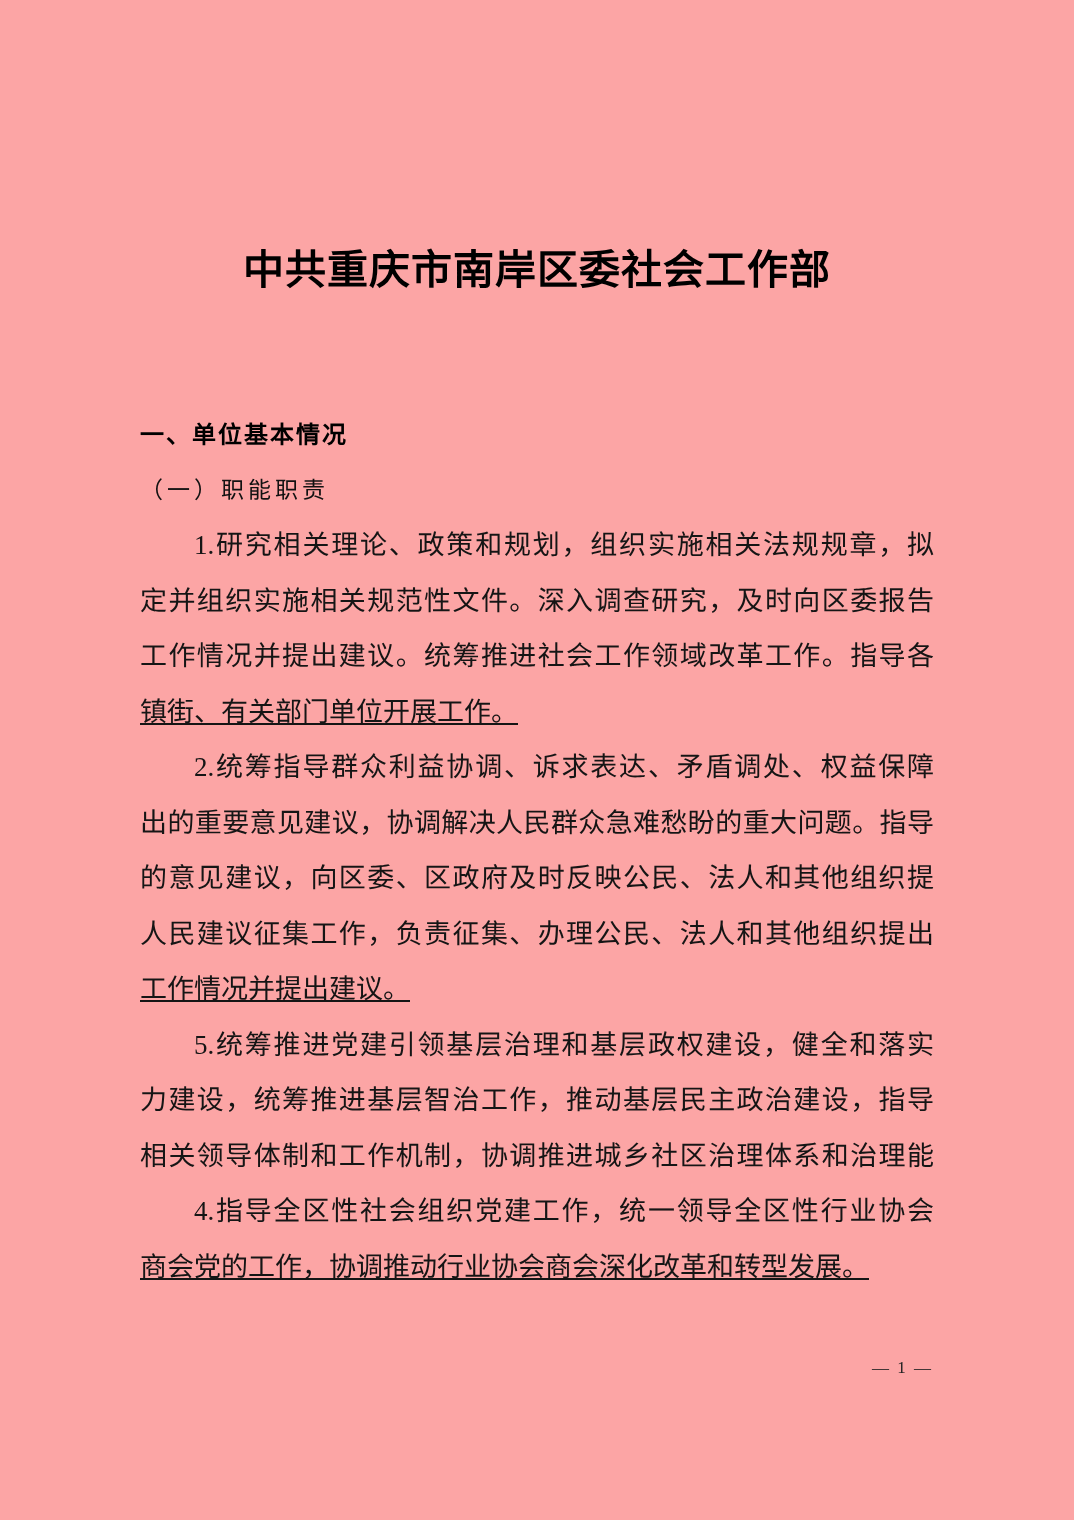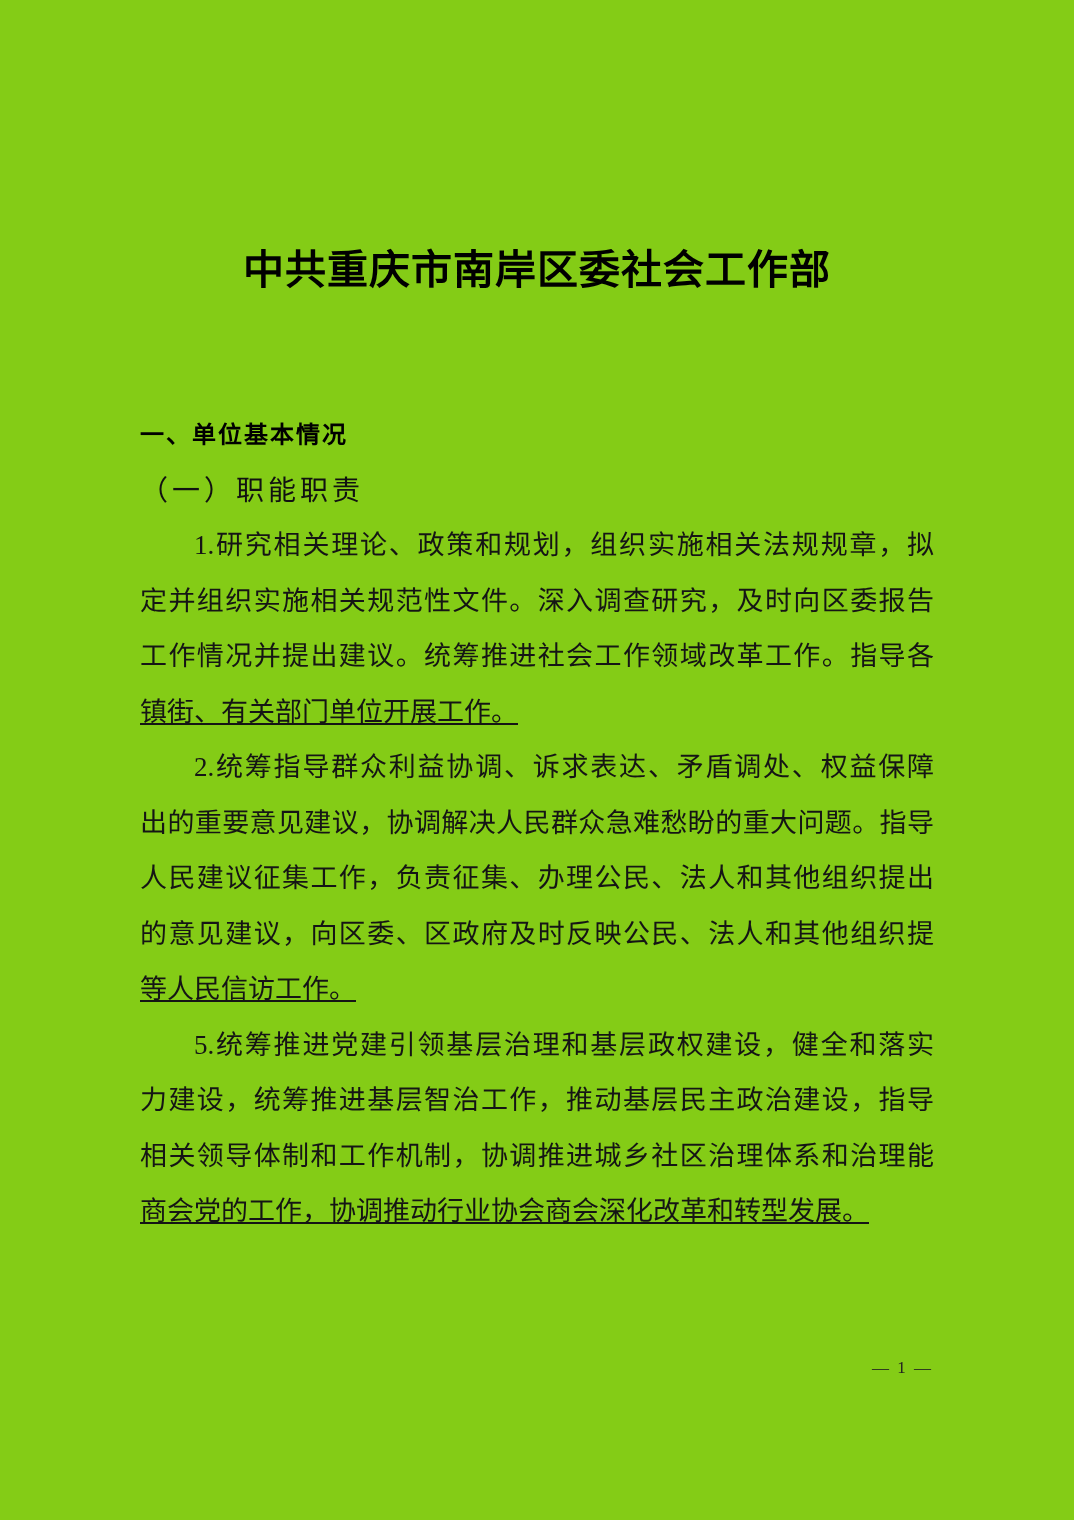--- a/index.html
+++ b/index.html
@@ -4,21 +4,21 @@
 <style>
   html, body {
     margin: 0;
     padding: 0;
     background: #ffffff;
   }
   .page {
     position: relative;
     width: 1074px;
     height: 1520px;
-    background: #84cc16;
+    background: #fca5a5;
     overflow: hidden;
     font-family: "Liberation Serif", "DejaVu Serif", serif;
     color: #000000;
   }
   .title-block {
     position: absolute;
     top: 240px;
     left: 0;
     right: 0;
     text-align: center;
@@ -37,21 +37,21 @@
     line-height: 55.5px;
   }
   .section-heading {
     font-family: "Liberation Sans", "DejaVu Sans", sans-serif;
     font-weight: 700;
     font-size: 24px;
     letter-spacing: 2px;
     color: #000000;
   }
   .subsection-heading {
-    font-size: 28px;
+    font-size: 23px;
     font-weight: 400;
     letter-spacing: 4px;
     color: #111111;
   }
   .paragraphs {
     color: #151515;
   }
   .line {
     text-align: justify;
     text-align-last: justify;
@@ -86,25 +86,26 @@
   <div class="body-block">
     <div class="section-heading">一、单位基本情况</div>
     <div class="subsection-heading">（一）职能职责</div>
     <div class="paragraphs">
         <div class="line first">1.研究相关理论、政策和规划，组织实施相关法规规章，拟</div>
         <div class="line">定并组织实施相关规范性文件。深入调查研究，及时向区委报告</div>
         <div class="line">工作情况并提出建议。统筹推进社会工作领域改革工作。指导各</div>
         <div class="line last">镇街、有关部门单位开展工作。</div>
         <div class="line first">2.统筹指导群众利益协调、诉求表达、矛盾调处、权益保障</div>
         <div class="line">出的重要意见建议，协调解决人民群众急难愁盼的重大问题。指导</div>
+        <div class="line">的意见建议，向区委、区政府及时反映公民、法人和其他组织提</div>
         <div class="line">人民建议征集工作，负责征集、办理公民、法人和其他组织提出</div>
-        <div class="line">的意见建议，向区委、区政府及时反映公民、法人和其他组织提</div>
-        <div class="line last">等人民信访工作。</div>
+        <div class="line last">工作情况并提出建议。</div>
         <div class="line first">5.统筹推进党建引领基层治理和基层政权建设，健全和落实</div>
         <div class="line">力建设，统筹推进基层智治工作，推动基层民主政治建设，指导</div>
         <div class="line">相关领导体制和工作机制，协调推进城乡社区治理体系和治理能</div>
+        <div class="line first">4.指导全区性社会组织党建工作，统一领导全区性行业协会</div>
         <div class="line last">商会党的工作，协调推动行业协会商会深化改革和转型发展。</div>
       </div>
   </div>
 
   <div class="page-number">— 1 —</div>
 
 </div>
 
 </body></html>

